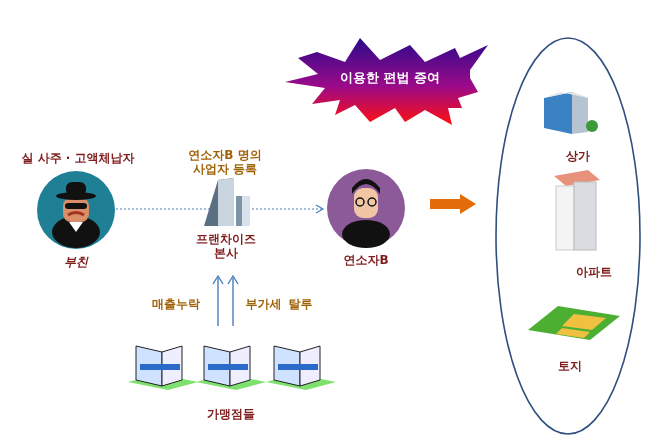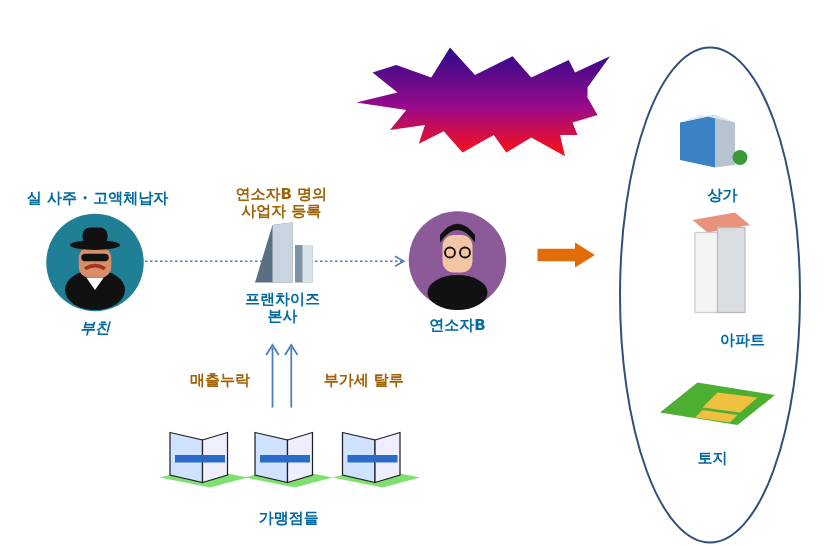--- a/index.html
+++ b/index.html
@@ -1,35 +1,36 @@
 <!DOCTYPE html>
 <html><head>
 <meta charset="utf-8">
 <style>
   html, body { margin:0; padding:0; background:#ffffff; }
   body { width:670px; height:437px; position:relative; overflow:hidden;
          font-family: "DejaVu Sans", "Liberation Sans", sans-serif; }
-  .lbl { position:absolute; font-weight:bold; font-size:12px; color:#0369a1; text-align:center; white-space:nowrap; }
+  .lbl { position:absolute; font-weight:bold; font-size:12px; color:#7f1d1d; text-align:center; white-space:nowrap; }
   .red { color:#a16207;text-align:center; }
   svg { position:absolute; overflow:visible; }
 </style>
 </head>
 <body>
 
 <svg style="left:0;top:0" width="670" height="437">
   <defs>
     <linearGradient id="bg" x1="0" y1="0" x2="0" y2="1">
       <stop offset="0" stop-color="#2a0a8a"></stop>
       <stop offset="0.55" stop-color="#9a0a8a"></stop>
       <stop offset="1" stop-color="#ff1010"></stop>
     </linearGradient>
   </defs>
   <polygon fill="url(#bg)" points="317,52 345,62 360,38 380,60 410,45 425,62 455,48 460,58 488,45 470,70 470,78 478,92 458,98 462,108 448,108 452,125 425,110 405,122 395,108 370,122 355,105 335,115 340,100 312,104 325,88 285,82 318,74 298,58"></polygon>
 </svg>
 <div class="lbl" style="left:330px;top:70px;width:120px;color:#fff;font-size:13px;line-height:16px;">
+  <div>이용한 편법 증여</div>
 </div>
 
 <div class="lbl" style="left:18px;top:150px;width:120px;">실 사주 · 고액체납자</div>
 <svg style="left:36px;top:170px" width="80" height="80">
   <circle cx="40" cy="40" r="39" fill="#1e7f95"></circle>
   <ellipse cx="40" cy="62" rx="24" ry="16" fill="#111"></ellipse>
   <polygon points="33,52 40,62 47,52" fill="#fff"></polygon>
   <rect x="27" y="28" width="26" height="24" rx="8" fill="#d98e6a"></rect>
   <ellipse cx="40" cy="26" rx="20" ry="4" fill="#111"></ellipse>
   <rect x="30" y="12" width="20" height="14" rx="6" fill="#111"></rect>
@@ -98,21 +99,21 @@
 </svg>
 <div class="lbl" style="left:550px;top:358px;width:40px;">토지</div>
 
 <svg style="left:0;top:0" width="670" height="437">
   <line x1="218" y1="326" x2="218" y2="278" stroke="#4a7ebb" stroke-width="1.4"></line>
   <polyline points="213,284 218,276 223,284" stroke="#4a7ebb" fill="none" stroke-width="1.4"></polyline>
   <line x1="233" y1="326" x2="233" y2="278" stroke="#4a7ebb" stroke-width="1.4"></line>
   <polyline points="228,284 233,276 238,284" stroke="#4a7ebb" fill="none" stroke-width="1.4"></polyline>
 </svg>
 <div class="lbl red" style="left:146px;top:296px;width:60px;">매출누락</div>
-<div class="lbl red" style="left:256px;top:296px;width:70px;">부가세 탈루</div>
+<div class="lbl red" style="left:244px;top:296px;width:70px;font-family:Liberation Mono, monospace;">부가세 탈루</div>
 
 <svg style="left:128px;top:338px" width="70" height="52">
   <polygon points="0,44 40,52 70,44 30,36" fill="#7fe06f"></polygon>
   <polygon points="8,8 34,14 34,48 8,42" fill="#cfe2ff" stroke="#222"></polygon>
   <polygon points="34,14 54,8 54,42 34,48" fill="#eef" stroke="#222"></polygon>
   <rect x="12" y="26" width="40" height="6" fill="#2a6ac9"></rect>
 </svg>
 <svg style="left:196px;top:338px" width="70" height="52">
   <polygon points="0,44 40,52 70,44 30,36" fill="#7fe06f"></polygon>
   <polygon points="8,8 34,14 34,48 8,42" fill="#cfe2ff" stroke="#222"></polygon>

